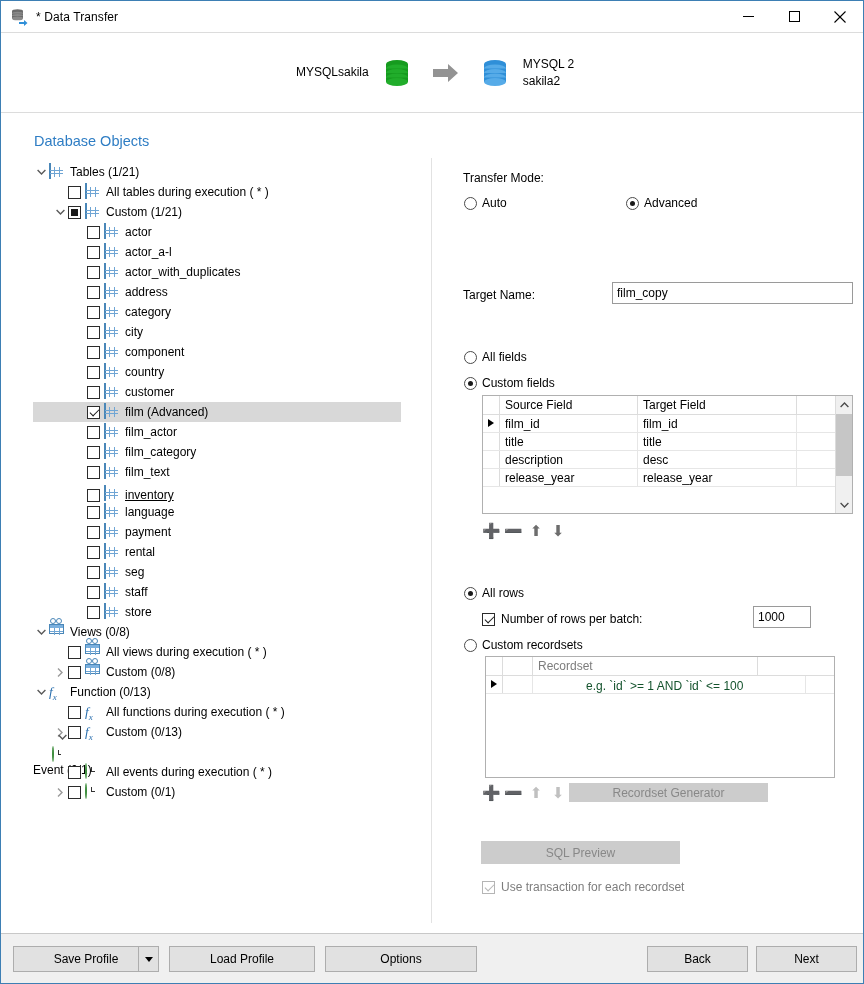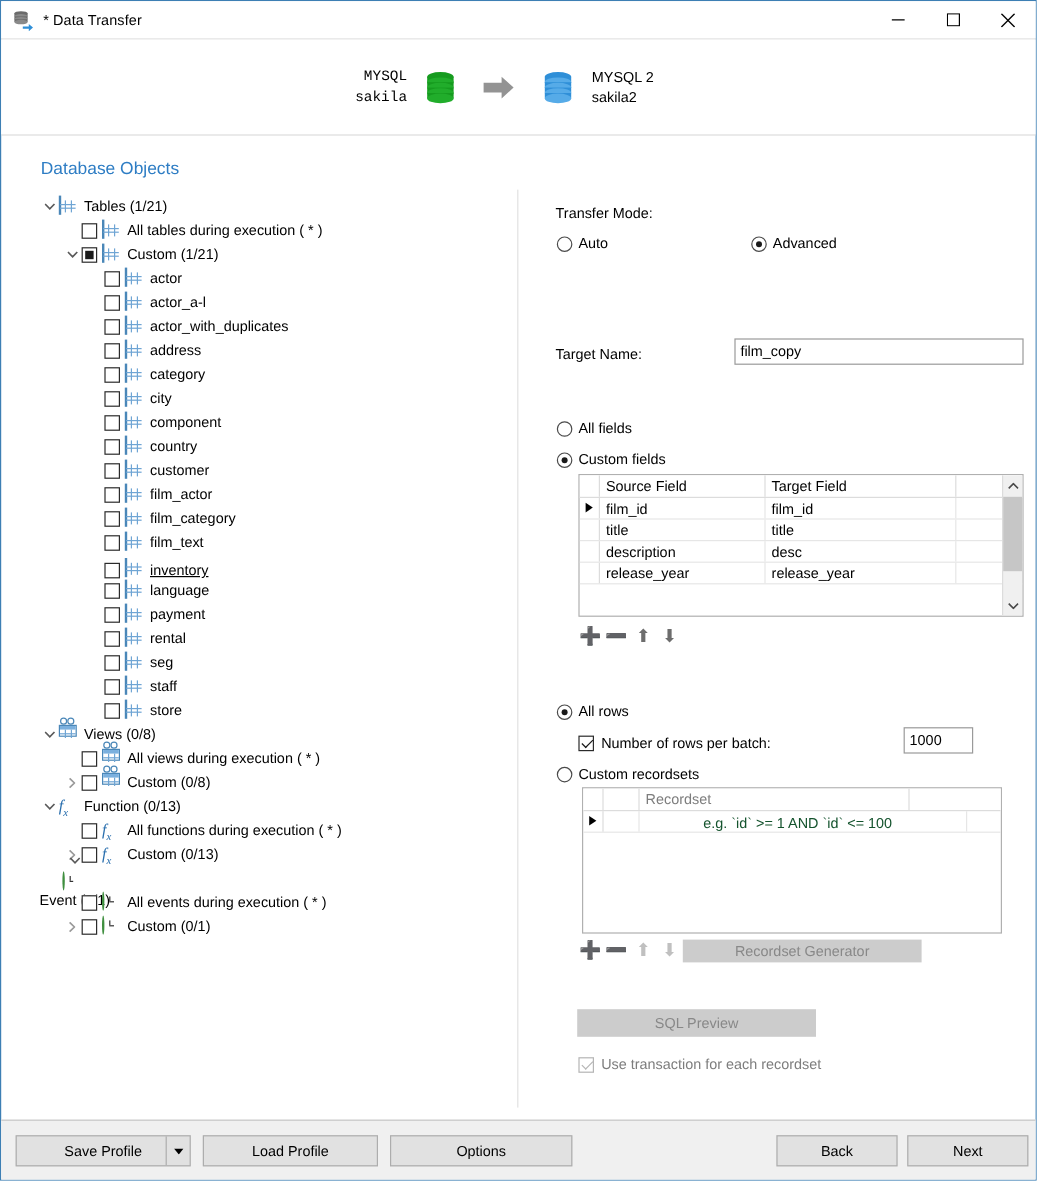--- a/index.html
+++ b/index.html
@@ -242,21 +242,21 @@
             <line x1="0.5" y1="0.5" x2="11.5" y2="11.5" stroke="#000" stroke-width="1.1"></line>
             <line x1="11.5" y1="0.5" x2="0.5" y2="11.5" stroke="#000" stroke-width="1.1"></line>
           </svg>
       </div>
     </div>
   </div>
   <div class="titlebar-sep"></div>
 
   <div class="connstrip">
     <div class="conn-wrap">
-      <div style="display:flex;flex-direction:column;align-items:flex-end;margin-right:14px;font-family:Liberation Mono, monospace;">
+      <div style="display:flex;flex-direction:row;margin-right:14px;">
         <div class="conn-label">MYSQL</div>
         <div class="conn-label">sakila</div>
       </div>
       <div class="db-can">
         <svg width="28" height="32" viewBox="0 0 28 32">
           <ellipse cx="14" cy="6" rx="11" ry="4" fill="#169b1f"></ellipse>
           <rect x="3" y="6" width="22" height="4.5" fill="#169b1f"></rect>
           <ellipse cx="14" cy="10.5" rx="11" ry="4" fill="#21ad2b"></ellipse>
           <rect x="3" y="10.5" width="22" height="4.5" fill="#169b1f"></rect>
           <ellipse cx="14" cy="15" rx="11" ry="4" fill="#21ad2b"></ellipse>
@@ -392,20 +392,28 @@
           <span class="tico"><span class="ico-table"><i style="left:4px;top:3px;width:1px;height:10px;"></i><i style="left:9px;top:3px;width:1px;height:10px;"></i><i style="left:0;top:6px;width:13px;height:1px;"></i><i style="left:0;top:9px;width:13px;height:1px;"></i></span></span>
           <span class="tlabel">country</span>
         </div>
       </div>
       <div class="trow">
         <div style="display: flex; align-items: center; margin-left: 70px;">
           <span class="twist"></span>
           <span class="cbox"></span>
           <span class="tico"><span class="ico-table"><i style="left:4px;top:3px;width:1px;height:10px;"></i><i style="left:9px;top:3px;width:1px;height:10px;"></i><i style="left:0;top:6px;width:13px;height:1px;"></i><i style="left:0;top:9px;width:13px;height:1px;"></i></span></span>
           <span class="tlabel">customer</span>
+        </div>
+      </div>
+      <div class="trow selected">
+        <div style="display: flex; align-items: center; margin-left: 38px;">
+          <span class="twist"></span>
+          <span class="cbox checked"></span>
+          <span class="tico"><span class="ico-table"><i style="left:4px;top:3px;width:1px;height:10px;"></i><i style="left:9px;top:3px;width:1px;height:10px;"></i><i style="left:0;top:6px;width:13px;height:1px;"></i><i style="left:0;top:9px;width:13px;height:1px;"></i></span></span>
+          <span class="tlabel">film (Advanced)</span>
         </div>
       </div>
       <div class="trow">
         <div style="display: flex; align-items: center; margin-left: 70px;">
           <span class="twist"></span>
           <span class="cbox"></span>
           <span class="tico"><span class="ico-table"><i style="left:4px;top:3px;width:1px;height:10px;"></i><i style="left:9px;top:3px;width:1px;height:10px;"></i><i style="left:0;top:6px;width:13px;height:1px;"></i><i style="left:0;top:9px;width:13px;height:1px;"></i></span></span>
           <span class="tlabel">film_actor</span>
         </div>
       </div>

